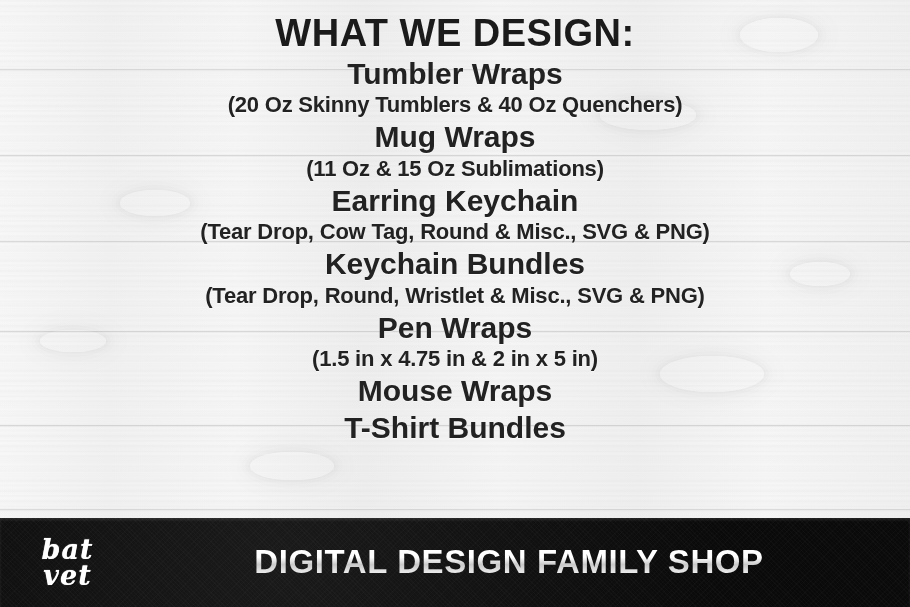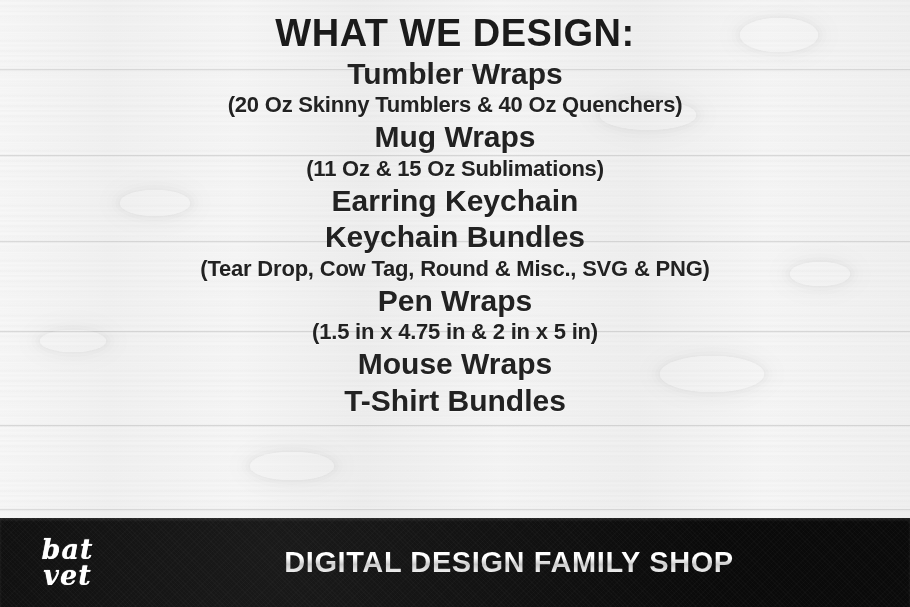--- a/index.html
+++ b/index.html
@@ -180,21 +180,21 @@
   .banner-lines {
     flex: 1;
     display: flex;
     flex-direction: column;
     align-items: center;
     justify-content: center;
     padding-right: 12px;
   }
 
   .banner-line {
-    font-size: 29px;
+    font-size: 33px;
     font-weight: 700;
     letter-spacing: 0.6px;
     line-height: 1.28;
     text-align: center;
     white-space: nowrap;
     color: #f0f0f0;
     background: linear-gradient(
       to bottom,
       #ffffff 0%,
       #ffffff 38%,
@@ -231,22 +231,23 @@
   <div class="plank-seam" style="top:508px;"></div>
 
   <div class="content">
     <div class="poster-title">WHAT WE DESIGN:</div>
 
     <div class="service-line">Tumbler Wraps</div>
     <div class="service-line detail">(20 Oz Skinny Tumblers &amp; 40 Oz Quenchers)</div>
     <div class="service-line">Mug Wraps</div>
     <div class="service-line detail">(11 Oz &amp; 15 Oz Sublimations)</div>
     <div class="service-line">Earring Keychain</div>
+    <div class="service-line detail">(Tear Drop, Cow Tag, Round &amp; Misc., SVG &amp; PNG)</div>
     <div class="service-line">Keychain Bundles</div>
-    <div class="service-line detail">(Tear Drop, Cow Tag, Round &amp; Misc., SVG &amp; PNG)</div>
+    <div class="service-line detail">(Tear Drop, Round, Wristlet &amp; Misc., SVG &amp; PNG)</div>
     <div class="service-line">Pen Wraps</div>
     <div class="service-line detail">(1.5 in x 4.75 in &amp; 2 in x 5 in)</div>
     <div class="service-line">Mouse Wraps</div>
     <div class="service-line">T-Shirt Bundles</div>
   </div>
 
   <div class="banner">
     <div class="banner-logo">
       <div class="logo-word">bat</div>
       <div class="logo-word">vet</div>

